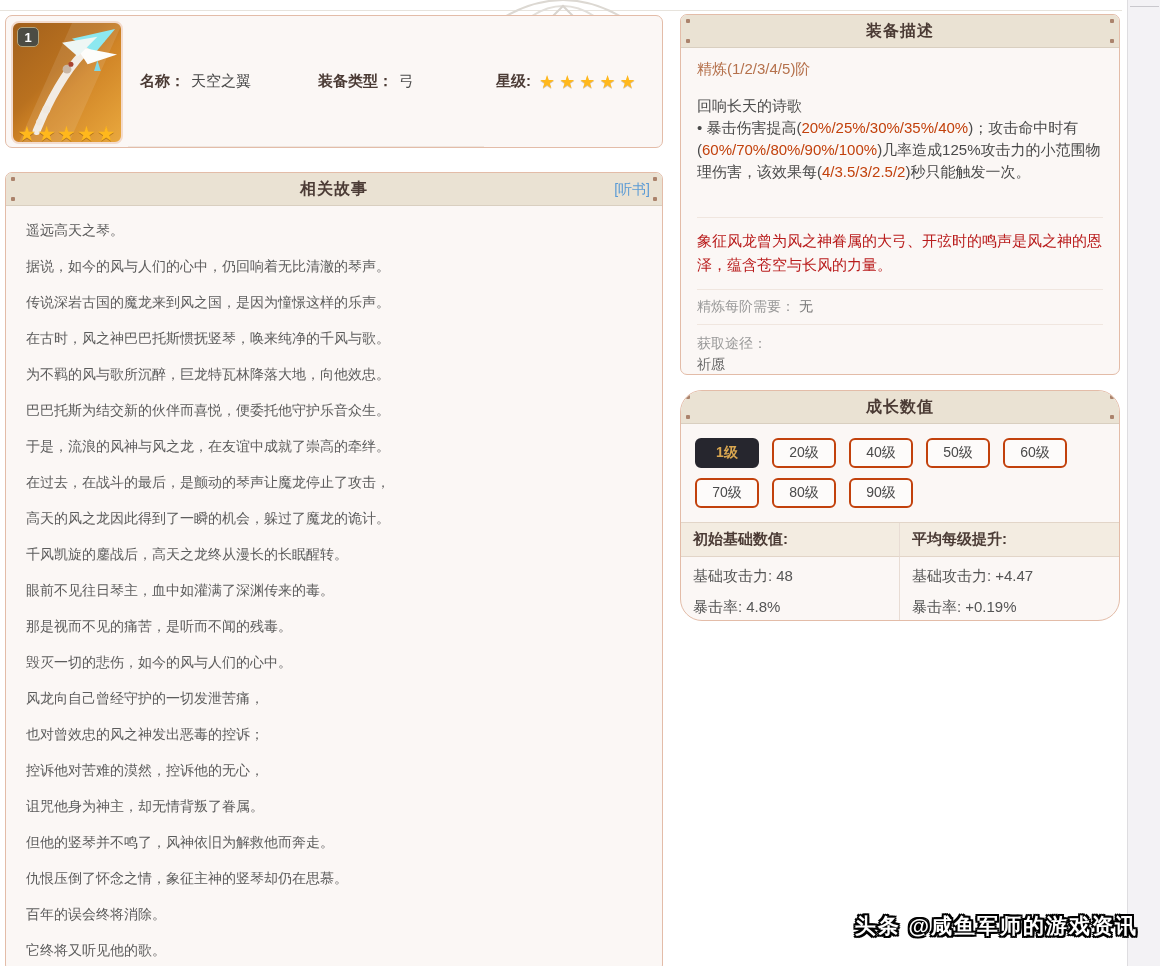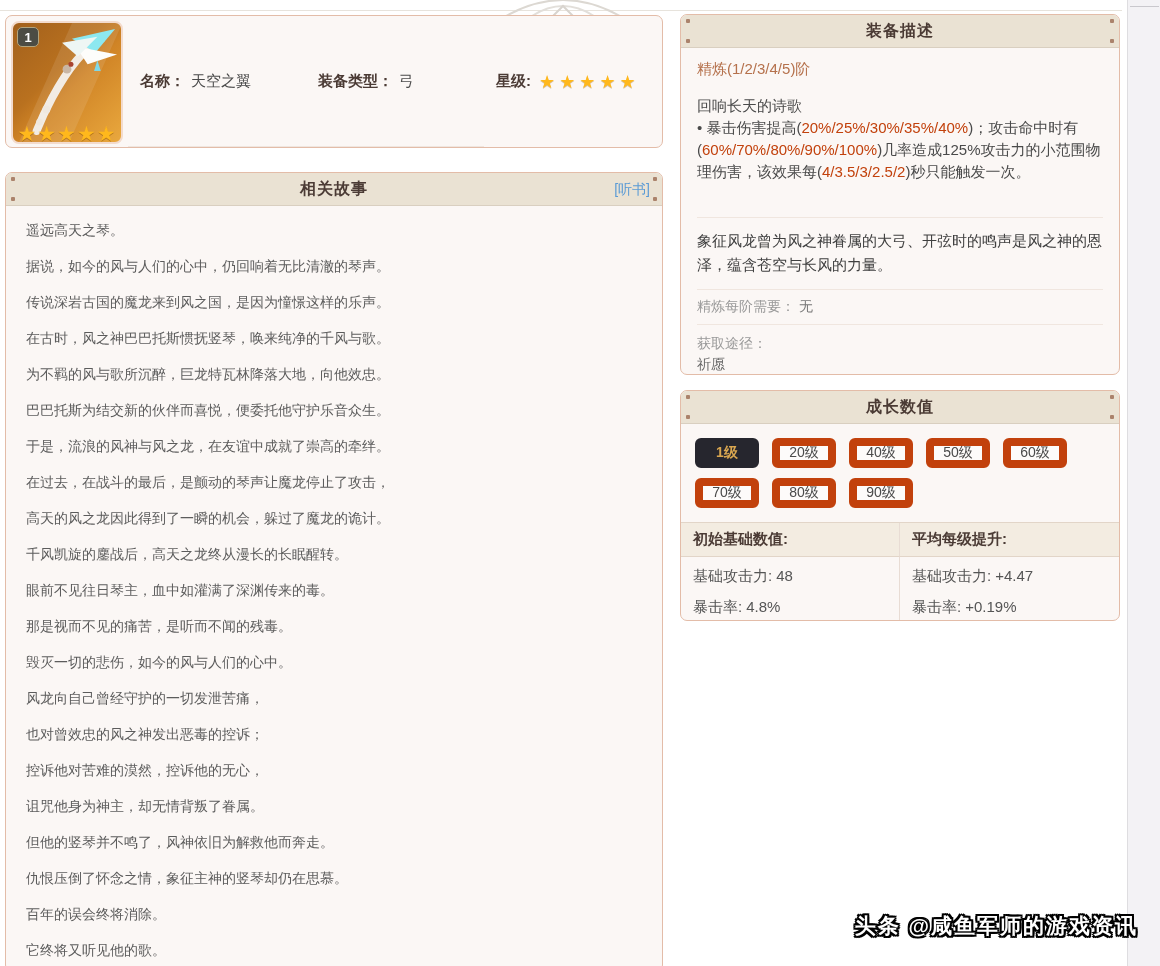--- a/index.html
+++ b/index.html
@@ -53,31 +53,31 @@
   .story-body p { font-size:14px; line-height:16px; margin:0 0 20px; color:#5c5c5c; }
 
   
   .desc-panel { left:680px; top:14px; width:440px; height:361px; }
   .desc-body { padding:12px 16px 0; }
   .refine-line { font-size:15px; color:#b5714c; margin-bottom:16px; }
   .skill-name { font-size:15px; color:#4a4a4a; line-height:22px; }
   .skill-desc { font-size:15px; color:#4a4a4a; line-height:22px; margin-bottom:34px; }
   .seg-blue { color:#c2410c; }
   .divider { border-top:1px solid #f0e6df; }
-  .lore-text { font-size:15px; color:#404040; line-height:24px; padding:11px 0 12px; }
+  .lore-text { font-size:15px; color:#b91c1c; line-height:24px; padding:11px 0 12px; }
   .meta-line { font-size:14px; color:#999; padding:8px 0; }
   .meta-value { color:#777; margin-left:4px; }
   .source-block { font-size:14px; color:#999; padding:8px 0 12px; line-height:21px; }
   .source-value { color:#666; }
 
   
-  .growth-panel { left:680px; top:390px; width:440px; height:231px; }
+  .growth-panel { left:680px; top:390px; width:440px; height:231px;border-radius:22px; }
   .tabs { padding:14px 14px 4px; display:flex; flex-wrap:wrap; }
   .tab-btn { width:64px; height:30px; margin:0 13px 10px 0; border-radius:6px; background:#fdfbfa;
-             border:8px solid #c2410c; font-size:14px; color:#4a4a4a; cursor:pointer;
+             border:2px solid #c2410c; font-size:14px; color:#4a4a4a; cursor:pointer;
              font-family:inherit; display:flex; align-items:center; justify-content:center; }
   .tab-btn.active { background:#26262e; border-color:#26262e; color:#d9a650; font-weight:bold; }
   .stats-grid { display:grid; grid-template-columns:1fr 1fr; border-top:1px solid #e2d5c8; }
   .stats-head { background:#f3ece1; font-size:15px; font-weight:bold; color:#4b3b35;
                 padding:7px 12px; border-bottom:1px solid #e2d5c8; }
   .stats-head.col-l, .stats-cell.col-l { border-right:1px solid #e8dcd4; }
   .stats-cell { padding:10px 12px 4px; font-size:15px; color:#555; }
   .stat-line { margin-bottom:12px; }
   .stat-value { margin-left:4px; }
 

